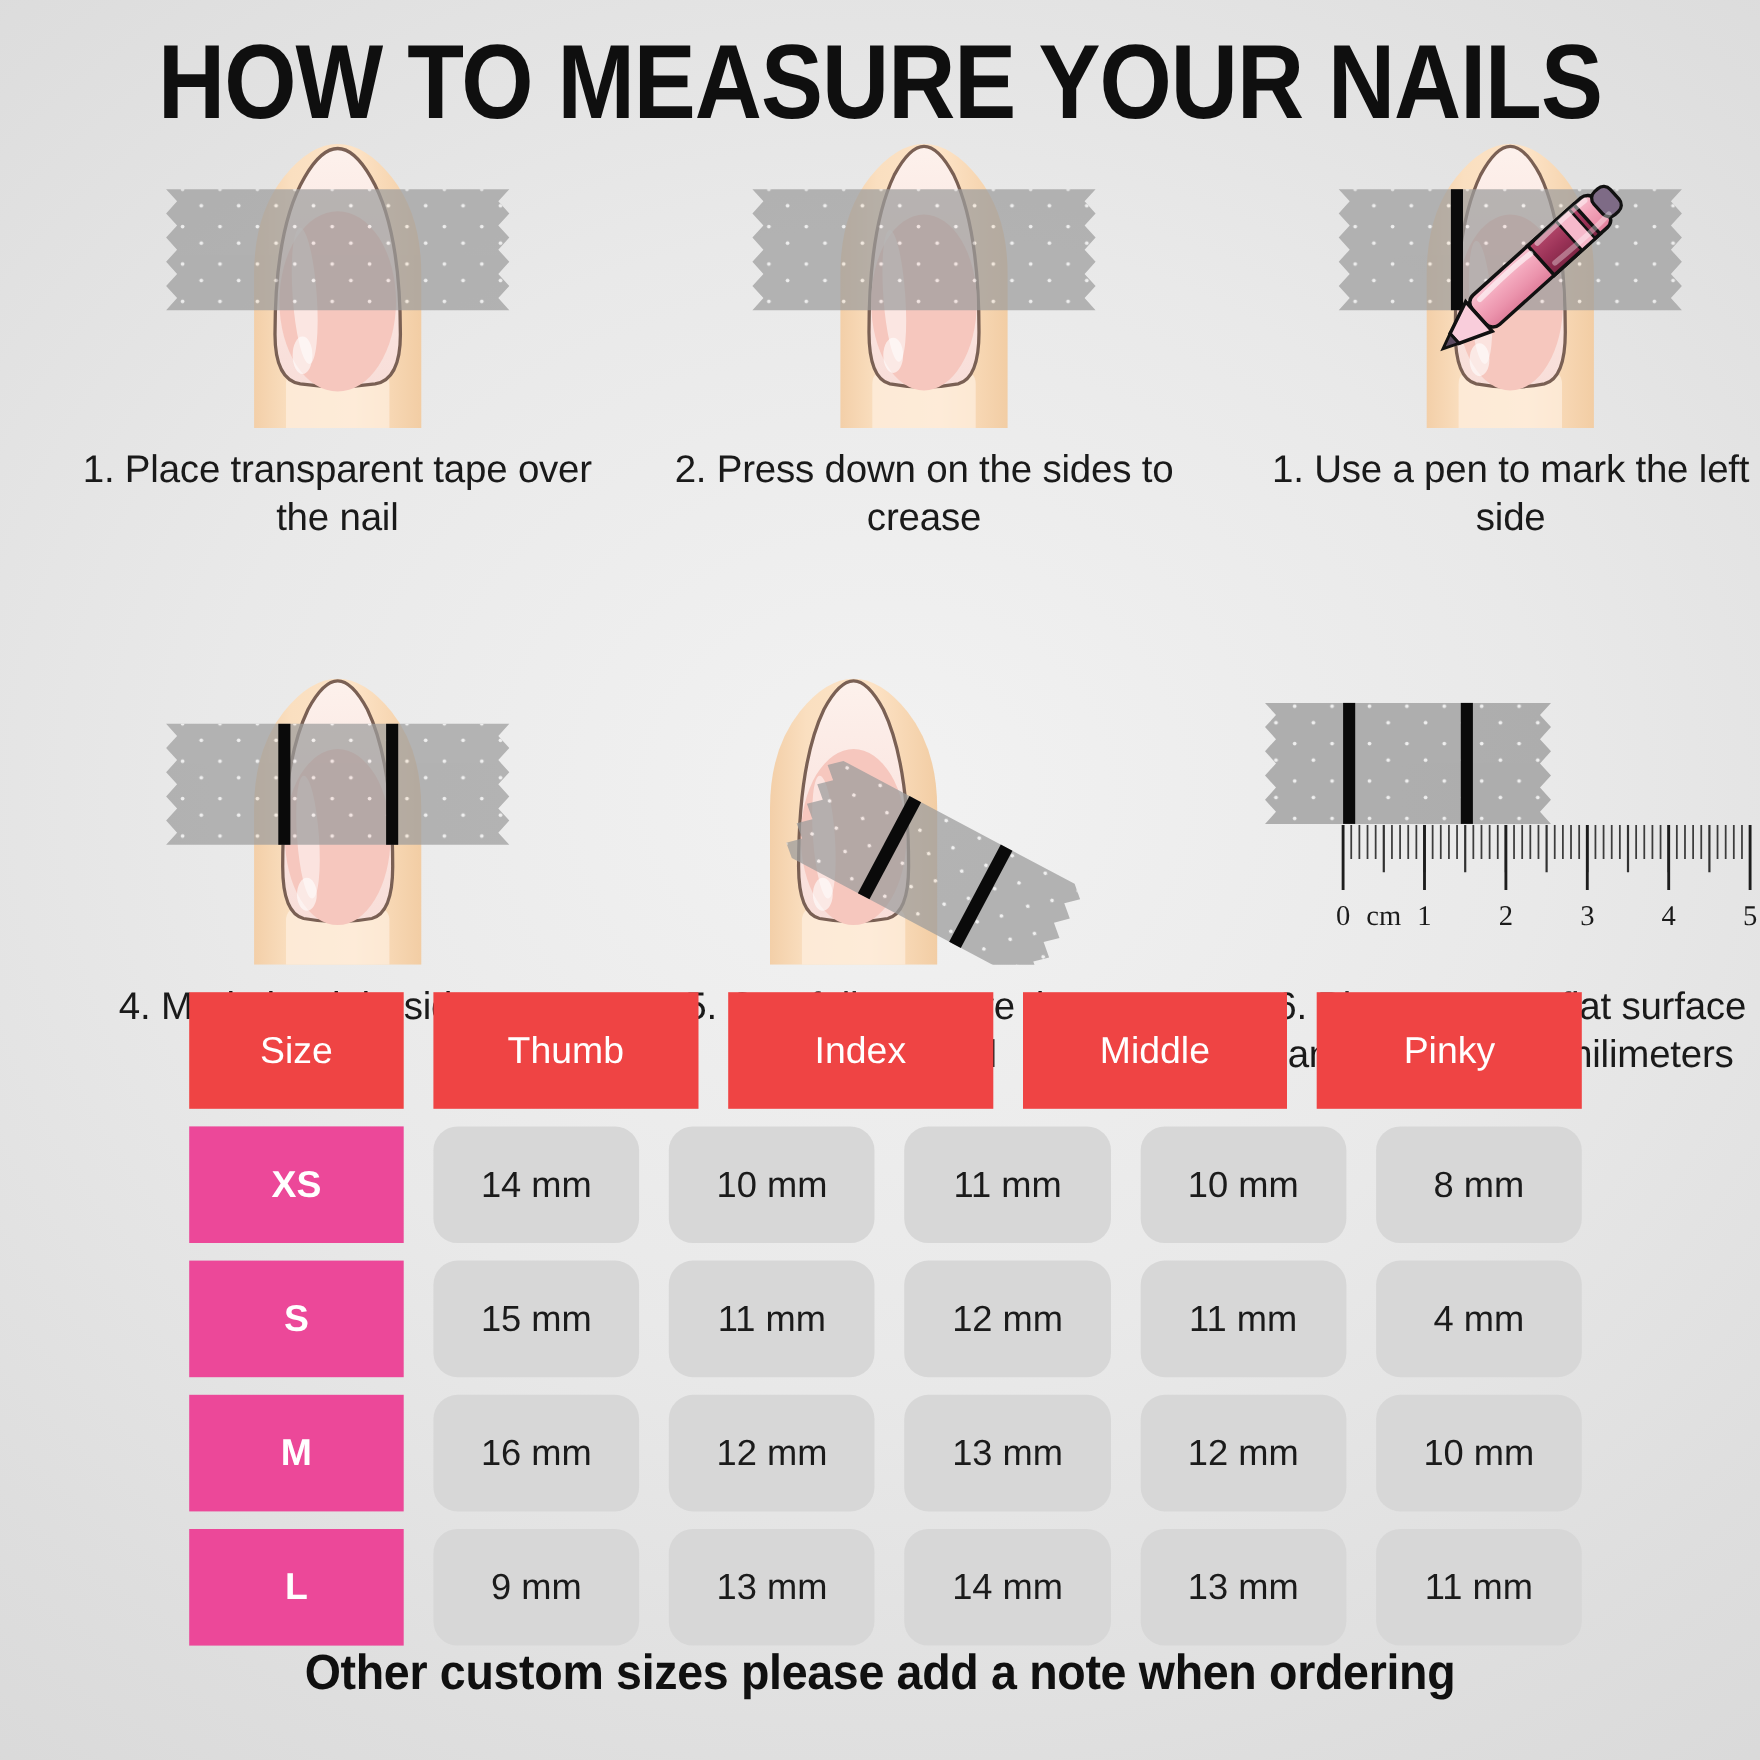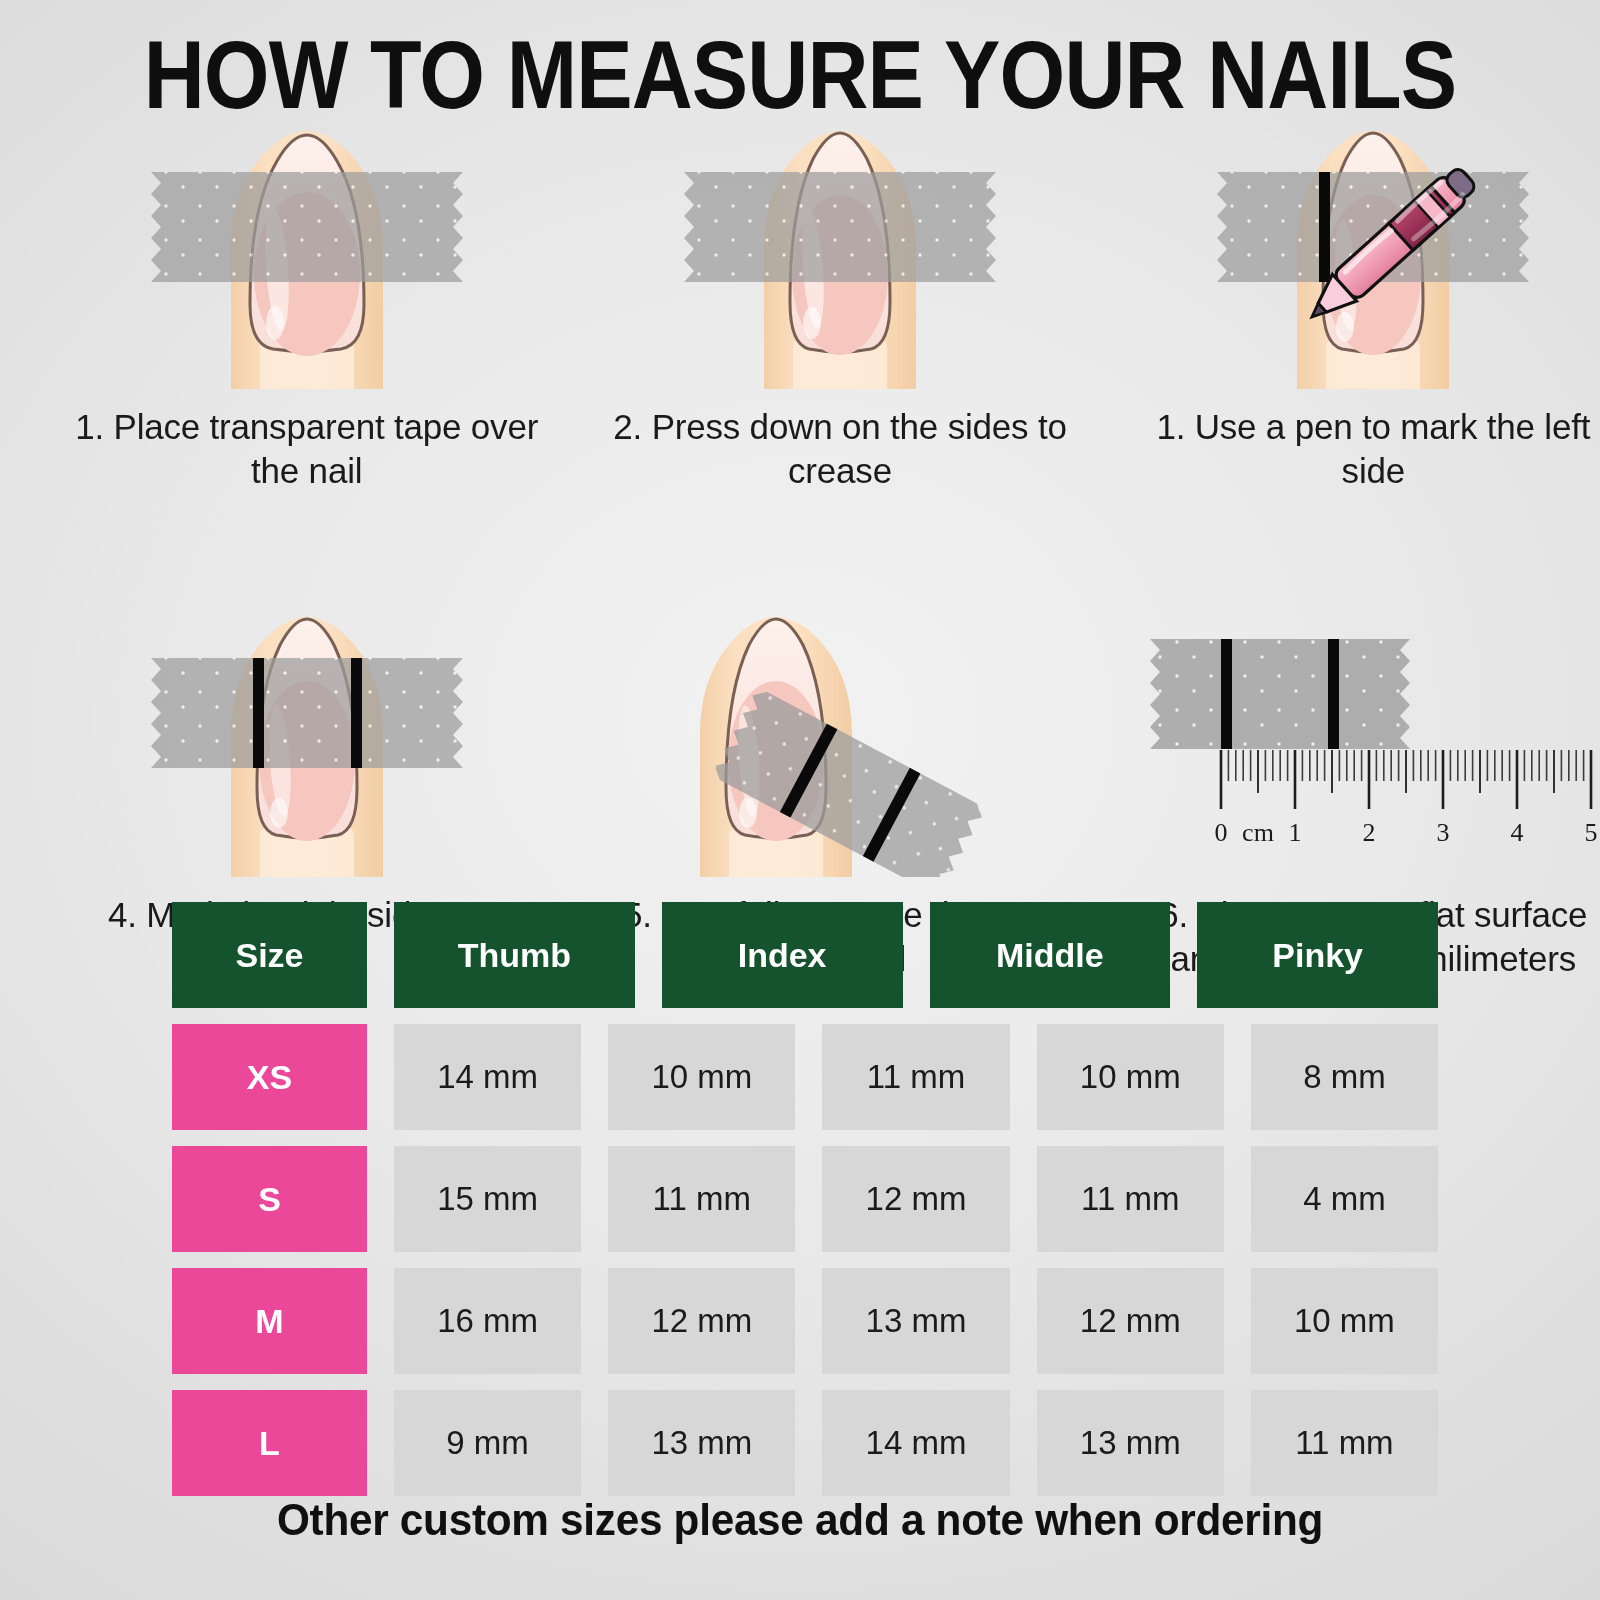--- a/index.html
+++ b/index.html
@@ -53,24 +53,24 @@
   .trow:last-child { margin-bottom: 0; }
   .cell {
     height: 106px;
     display: flex; align-items: center; justify-content: center;
     font-size: 33px;
     color: #151515;
   }
   .c-size { width: 195px; flex: 0 0 195px; }
   .c-data { flex: 1 1 0; margin-left: 11px; }
   .hdr .cell {
-    background: #14532d; color: #ffffff; font-weight: 700; font-size: 34px;
+    background: #ef4444; color: #ffffff; font-weight: 400; font-size: 34px;
   }
   .body-row .c-size { background: #ec4899; color: #ffffff; font-weight: 700; font-size: 34px; }
-  .body-row .c-data { background: #d7d7d7; color: #1b1b1b; font-weight: 400; }
+  .body-row .c-data { background: #d7d7d7; color: #1b1b1b; font-weight: 400; border-radius: 22px; }
 
   
   .footer {
     position: absolute; left: 0; top: 1494px; width: 1600px;
     text-align: center;
     font-weight: 700;
     font-size: 45px;
     color: #101010;
     letter-spacing: -0.3px;
     transform: scaleX(0.94);

